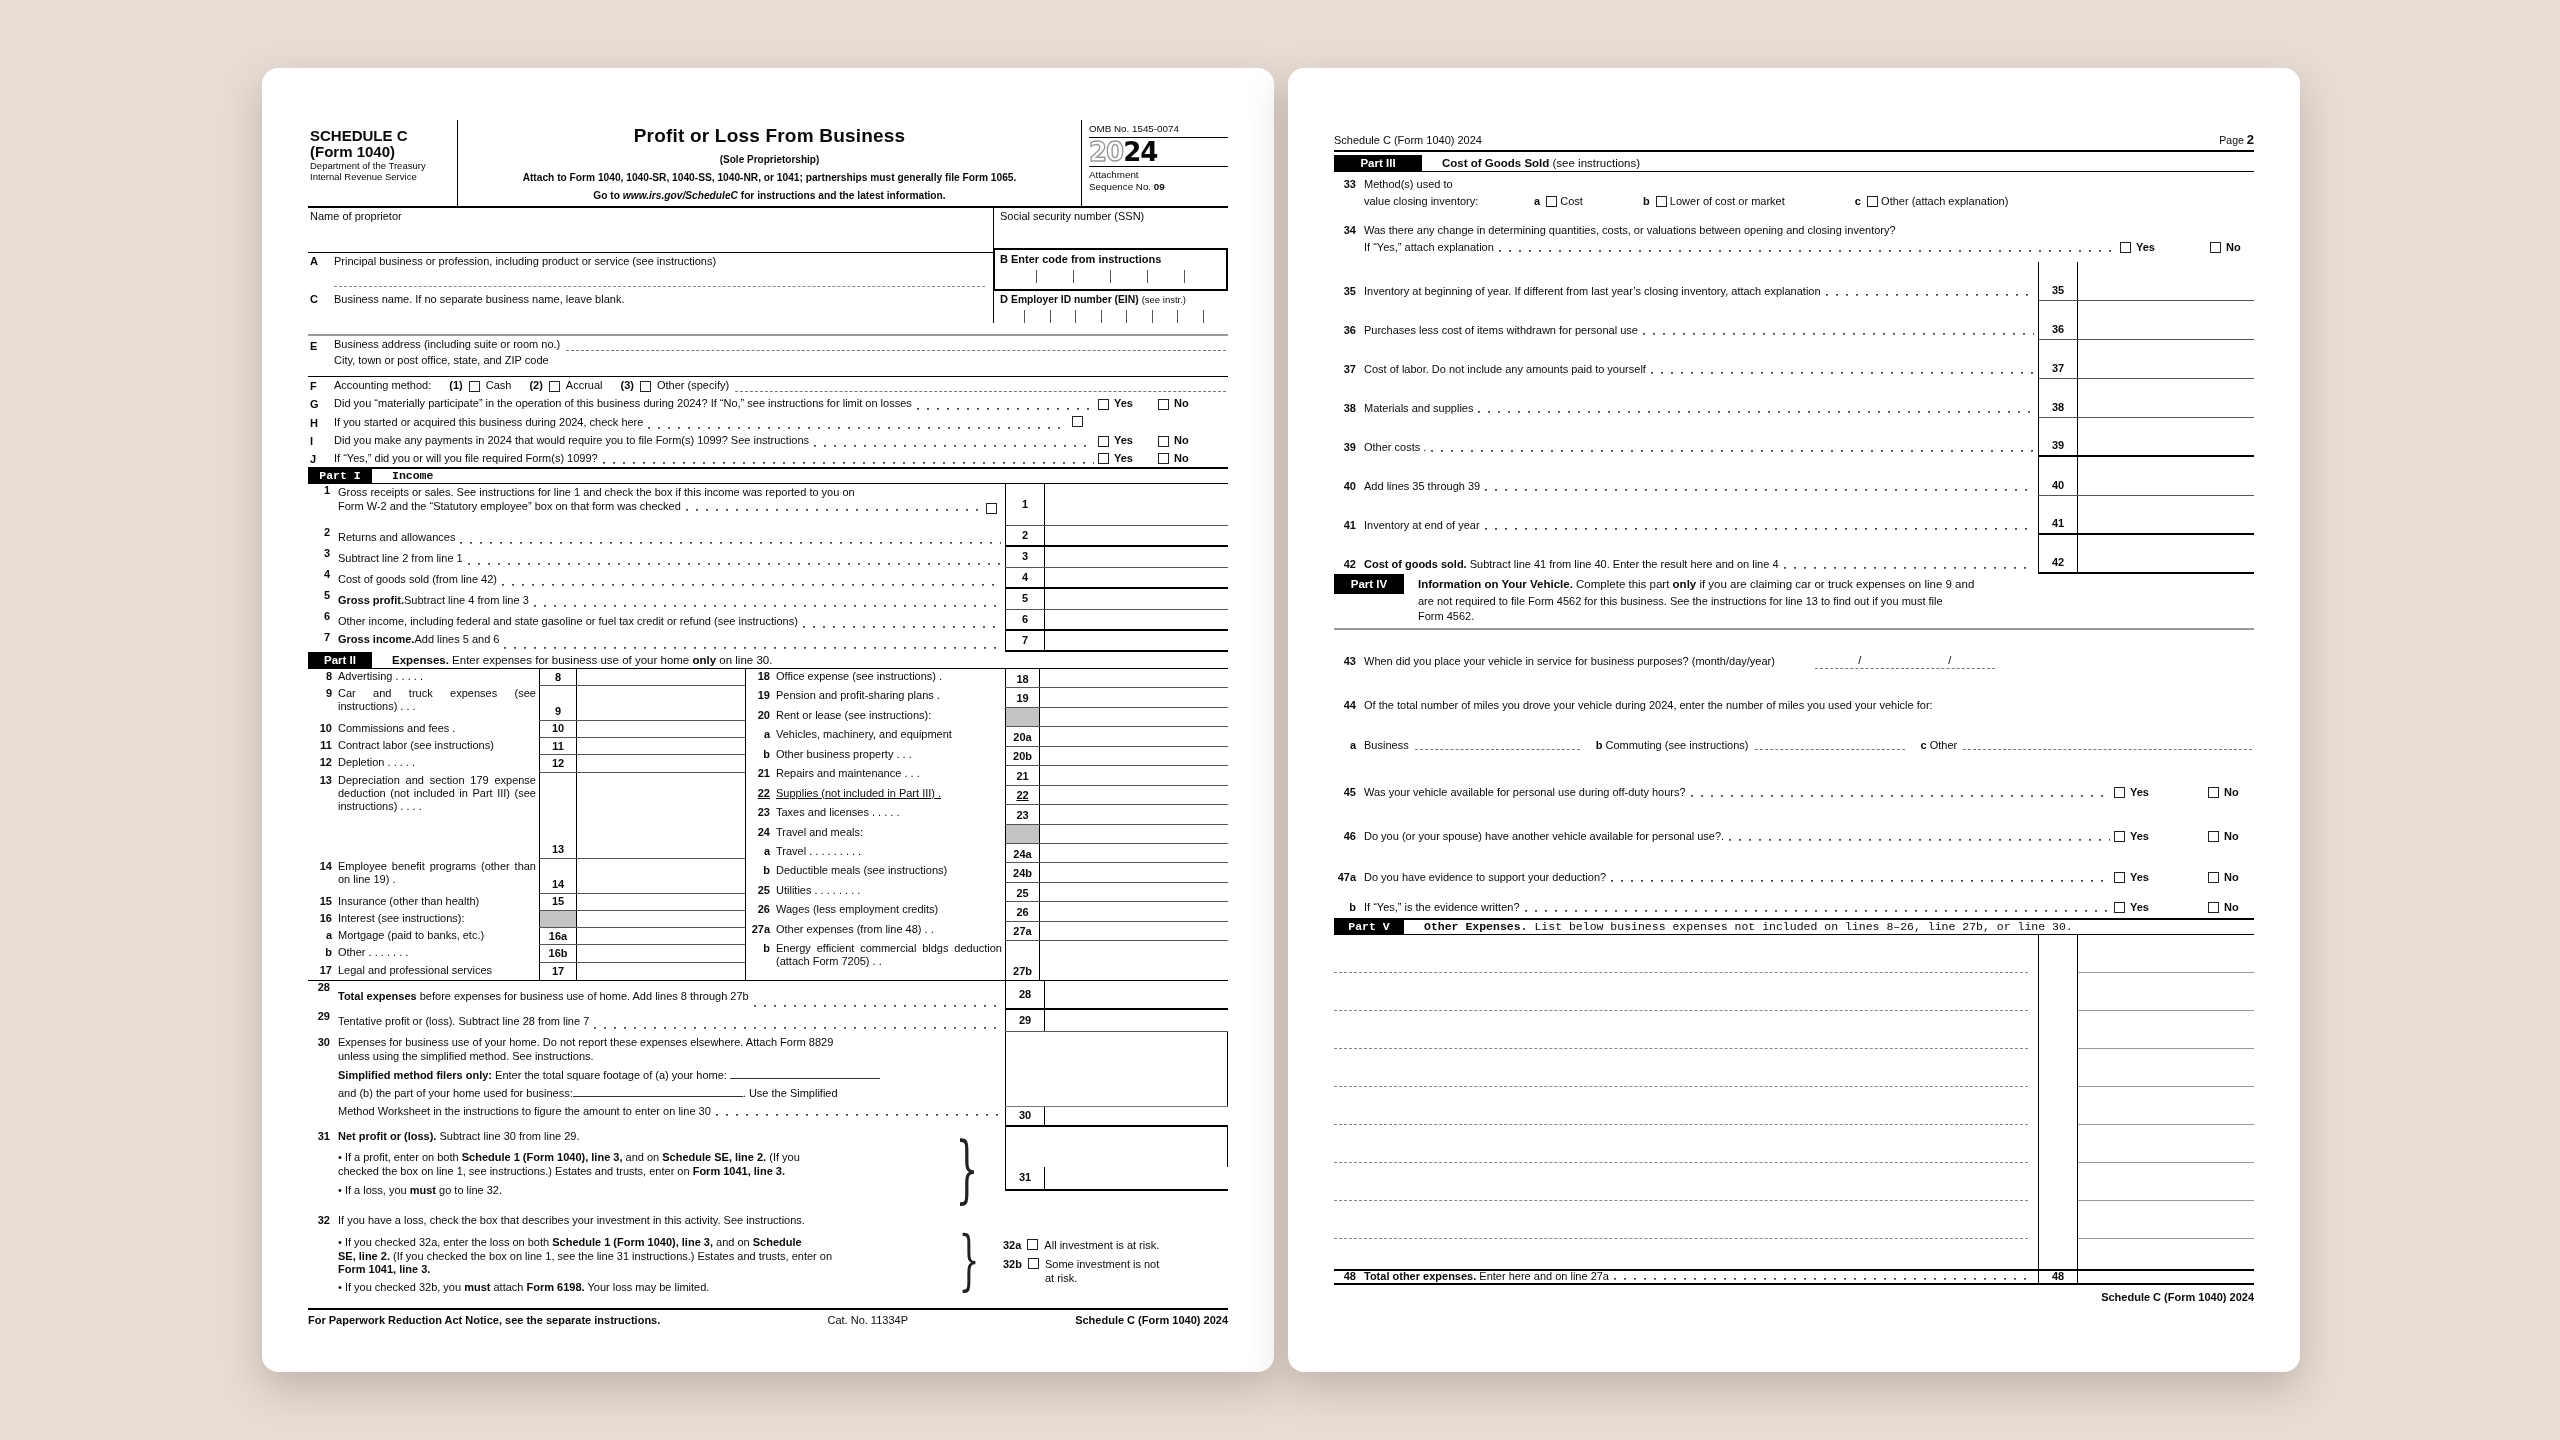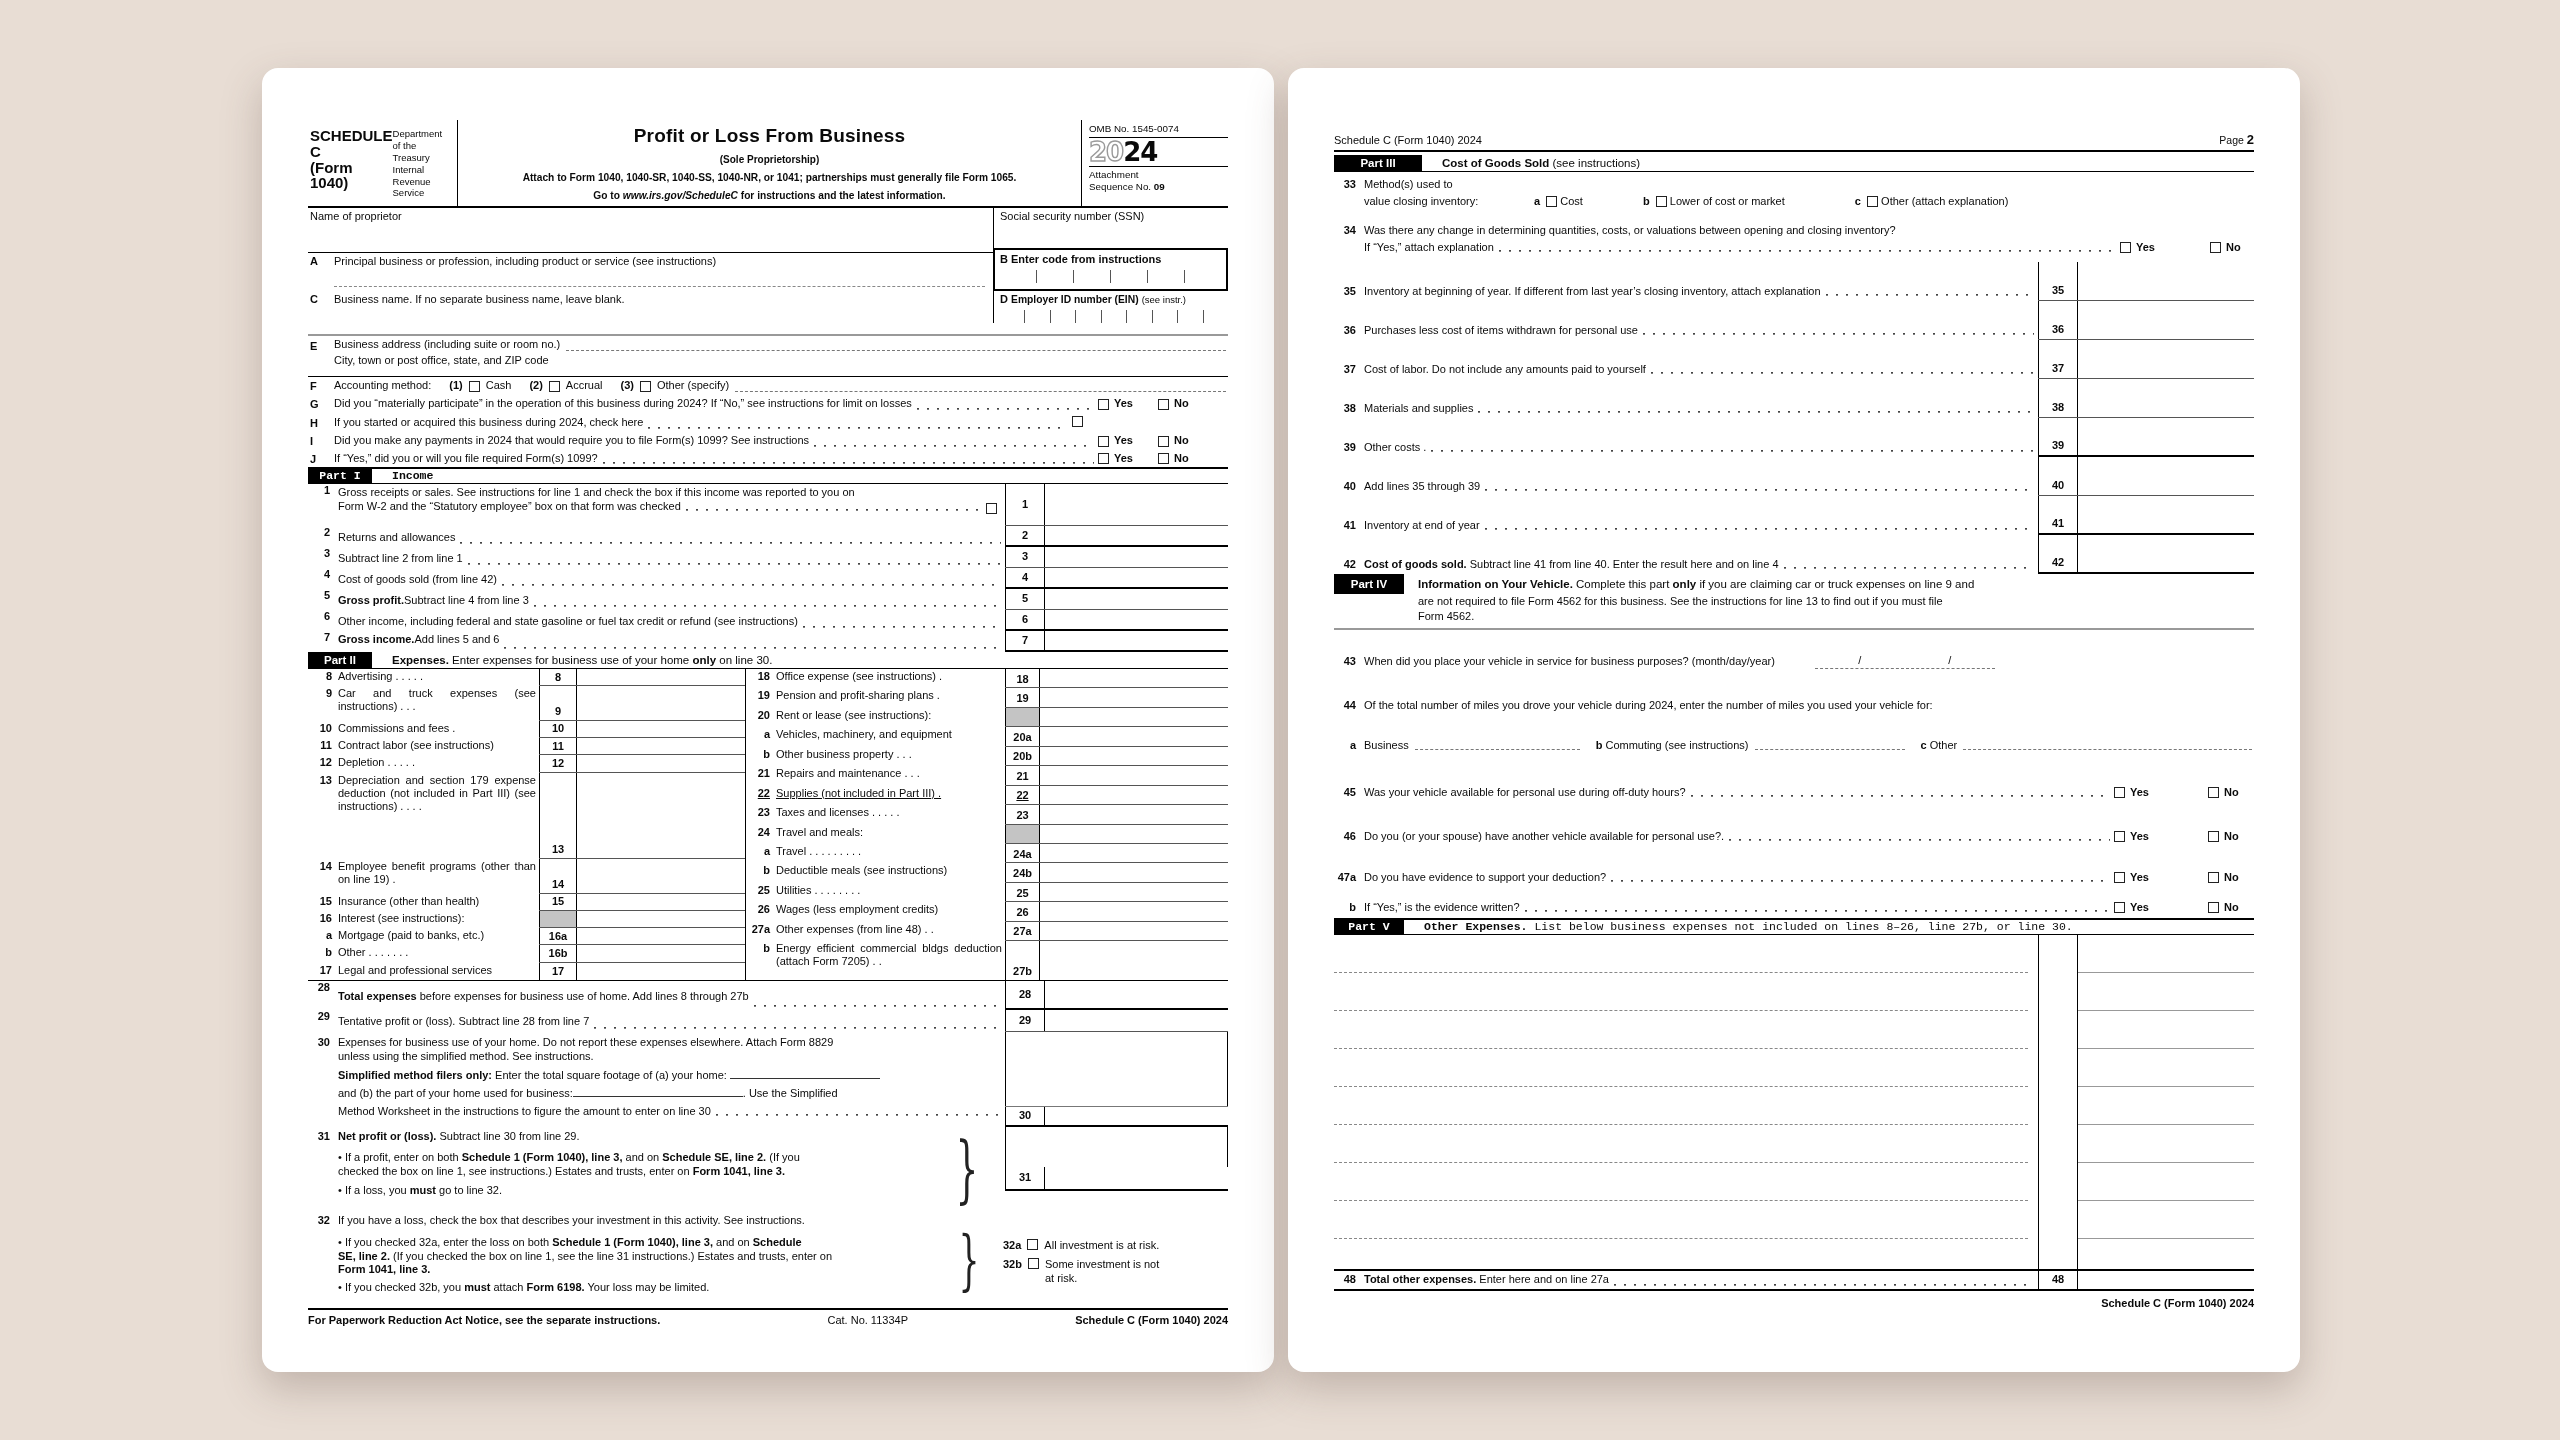--- a/index.html
+++ b/index.html
@@ -11,21 +11,21 @@
   .sheet { position:absolute; left:46px; right:46px; top:52px; font-size:11px; line-height:1.25; }
   .b { font-weight:bold; } .it { font-style:italic; }
   .small { font-size:9.5px; }
   .cb { display:inline-block; width:11px; height:11px; border:1.3px solid #222; background:#fff; flex:none; vertical-align:-1px; }
   .dots { flex:1; min-width:10px; align-self:flex-end; height:10px; margin:0 4px 1px 5px;
           background-image:repeating-linear-gradient(90deg,#444 0 1.7px, transparent 1.7px 10px);
           background-size:100% 1.7px; background-repeat:no-repeat; background-position:0 calc(100% - 2px); }
   .yn { display:flex; align-items:center; gap:5px; flex:none; width:50px; font-weight:bold; }
   
   .hgrid { display:flex; height:88px; border-bottom:2px solid #000; }
-  .hleft { width:150px; border-right:1.6px solid #000; padding:8px 6px 4px 2px; display:flex; flex-direction:row; justify-content:space-between; }
+  .hleft { width:150px; border-right:1.6px solid #000; padding:8px 6px 4px 2px; display:flex; flex-direction:column; }
   .hl-title { font-size:15px; font-weight:bold; line-height:1.05; }
   .hcenter { flex:1; border-right:1.6px solid #000; text-align:center; padding:4px 8px 3px; display:flex; flex-direction:column; justify-content:space-between;}
   .hc-title { font-size:19px; font-weight:bold; letter-spacing:.2px; }
   .hc-sub { font-size:10px; font-weight:bold; }
   .hc-line { font-size:10.2px; font-weight:bold; }
   .hright { width:146px; font-size:9.8px; padding:3px 0 2px 7px; }
   .omb { border-bottom:1px solid #000; padding-bottom:2px; }
   .year { border-bottom:1px solid #000; padding:1px 0 1px; font-size:26px; font-weight:bold; line-height:1; letter-spacing:-1px; font-family:"DejaVu Sans", sans-serif;}
   .y20 { color:#fff; -webkit-text-stroke:1.4px #9a9a9a; }
   .attach-seq { padding-top:2px; line-height:1.2; }
@@ -99,21 +99,21 @@
            display:flex; align-items:flex-end; justify-content:center; padding-bottom:2px;}
   .c3amt { flex:1; }
   .q2row { display:flex; align-items:flex-end; padding-bottom:3px; }
   .q2row .yn { width:56px; }
   .part4txt { padding-left:84px; line-height:1.35; font-size:11px; }
   .vrow { display:flex; height:38px; }
   .vlab { flex:1; border-bottom:1.5px dashed #888; margin-right:10px; }
   .vright { width:216px; flex:none; display:flex; }
   .vnumcol { width:40px; border-left:1.1px solid #000; border-right:1.1px solid #000; }
   .vamt { flex:1; border-bottom:1px solid #999; }
-  .row48 { display:flex; border-top:2.2px solid #000; border-bottom:2.2px solid #000; height:22px; }
+  .row48 { display:flex; border-top:2.2px solid #000; border-bottom:2.2px solid #000; height:16px; }
   .row48 .c3lab { align-items:center; padding-bottom:0; }
   .row48 .c3right { border-bottom:none; }
   .row48 .c3num { align-items:center; padding-bottom:0; }
   .footer2 { display:flex; justify-content:flex-end; padding-top:6px; }
 </style>
 </head>
 <body>
 
 <div class="page" id="page1">
   <div class="sheet">

